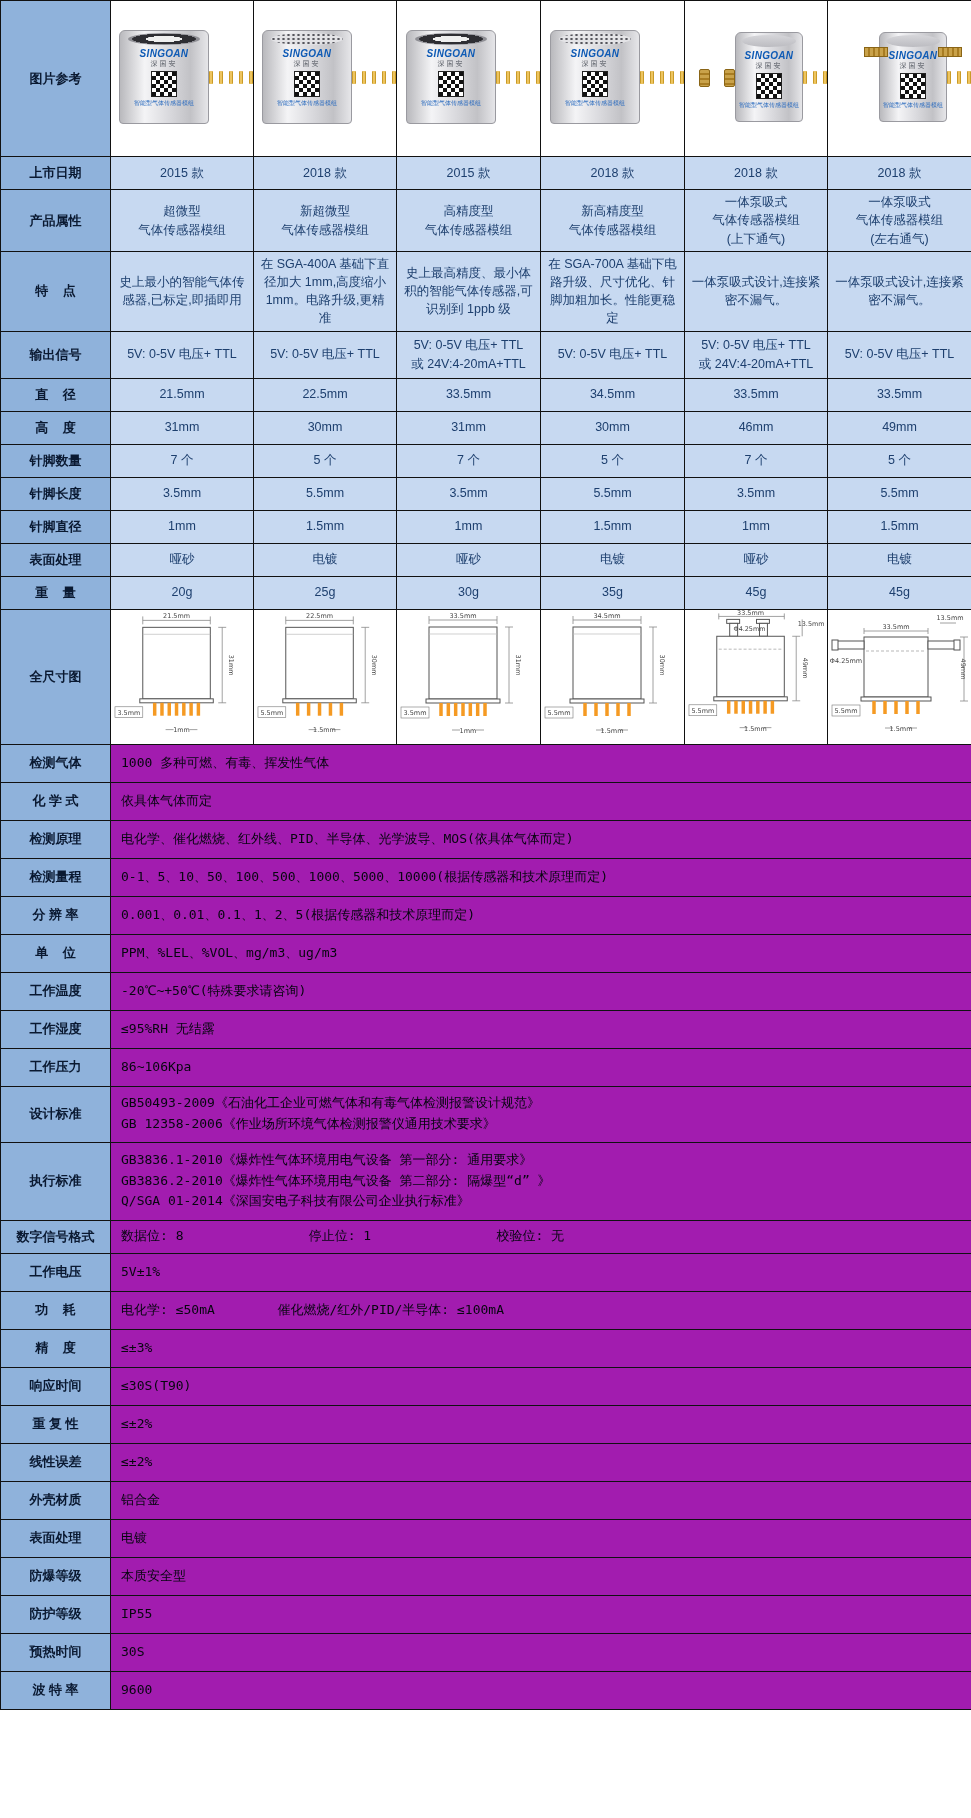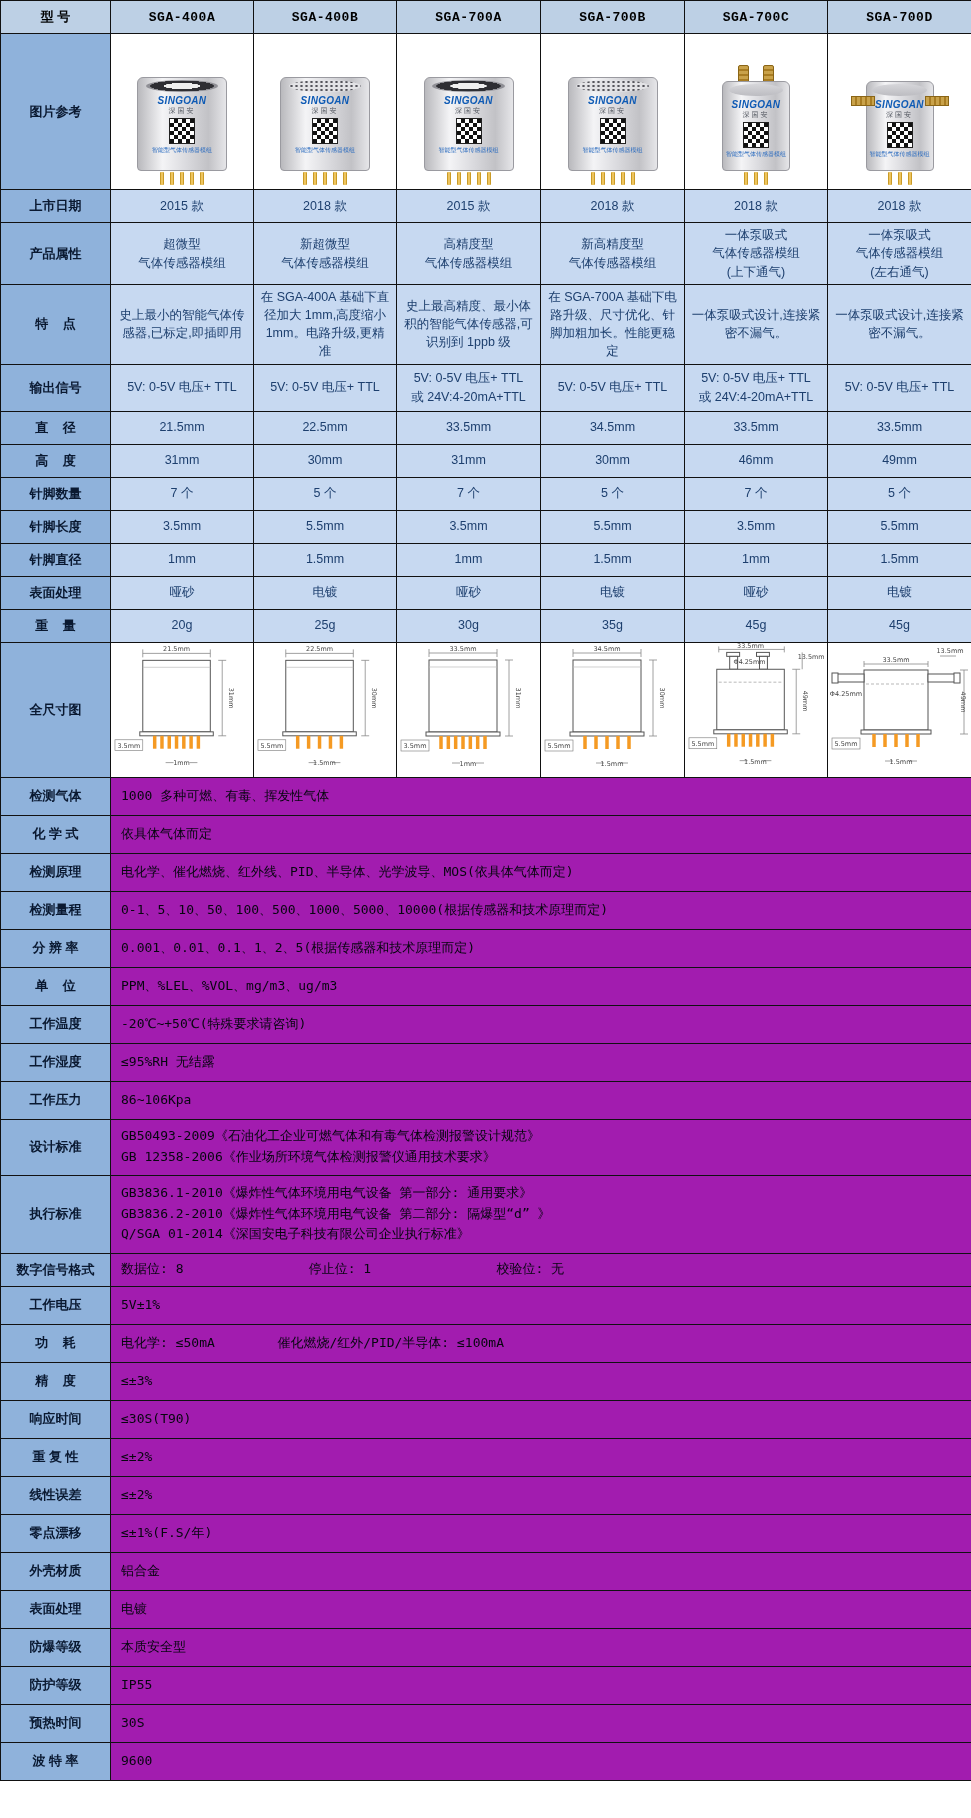--- a/index.html
+++ b/index.html
@@ -13,21 +13,21 @@
               font-family:"Liberation Mono","DejaVu Sans Mono",monospace;letter-spacing:.5px;}
   th.corner{font-family:"Liberation Sans",sans-serif;letter-spacing:0;}
   td.spec{background:#c7d9f1;color:#1d3f6e;font-size:12.5px;text-align:center;
           white-space:pre-line;padding:3px 6px;line-height:1.45;}
   td.photo{background:#fff;padding:0;height:135px;}
   td.diagram{background:#fff;padding:0;height:132px;}
   td.full{background:#a21caf;color:#06060f;font-size:13px;text-align:left;
           padding:4px 10px;white-space:pre-wrap;line-height:1.6;
           font-family:"DejaVu Sans Mono","Liberation Mono",monospace;}
   
-  .photo-box{width:100%;height:155px;display:flex;flex-direction:column;align-items:center;
+  .photo-box{width:100%;height:155px;display:flex;flex-direction:row;align-items:center;
              justify-content:flex-end;padding-bottom:4px;box-sizing:border-box;position:relative;}
   .tubes-top{display:flex;gap:14px;margin-bottom:-2px;}
   .nozzle{width:9px;height:16px;background:repeating-linear-gradient(180deg,#c9a24a 0 3px,#a87c22 3px 5px);
           border:1px solid #8a6516;border-radius:2px;}
   .cyl{width:88px;height:92px;border-radius:6px 6px 4px 4px;position:relative;
        background:linear-gradient(90deg,#b9b9bd,#f4f4f6 28%,#dadade 55%,#c2c2c6 80%,#e6e6e9);
        border:1px solid #9a9aa0;display:flex;flex-direction:column;align-items:center;}
   .cyl.narrow{width:66px;height:88px;}
   .cap-top{width:82%;height:12px;margin-top:2px;border-radius:50%;}
   .cap-top.ring{background:radial-gradient(ellipse at center,#efefef 35%,#2e2e33 36% 62%,#8f8f95 63%);}
@@ -55,29 +55,20 @@
     <colgroup>
       <col style="width:110px">
         <col style="width:143px">
         <col style="width:143px">
       <col style="width:144px">
         <col style="width:144px">
         <col style="width:143px">
         <col style="width:144px">
     </colgroup>
     <tbody id="tbody">
-        <tr style="height: 33px;">
-          <th class="corner">型    号</th>
-          <th class="model">SGA-400A</th>
-          <th class="model">SGA-400B</th>
-          <th class="model">SGA-700A</th>
-          <th class="model">SGA-700B</th>
-          <th class="model">SGA-700C</th>
-          <th class="model">SGA-700D</th>
-        </tr>
         <tr>
           <th class="rowlabel">图片参考</th>
           <td class="photo">
             <div class="photo-box">
               <div class="cyl">
                 <div class="cap-top ring"></div>
                 <div class="brand">SINGOAN</div>
                 <div class="brand-cn">深国安</div>
                 <div class="qr"></div>
                 <div class="caption">智能型气体传感器模组</div>
@@ -523,24 +514,20 @@
         </tr>
         <tr style="height: 38px;">
           <th class="rowlabel">重 复 性</th>
           <td class="full" colspan="6">≤±2%</td>
         </tr>
         <tr style="height: 38px;">
           <th class="rowlabel">线性误差</th>
           <td class="full" colspan="6">≤±2%</td>
         </tr>
         <tr style="height: 38px;">
-          <th class="rowlabel">零点漂移</th>
-          <td class="full" colspan="6">≤±1%(F.S/年)</td>
-        </tr>
-        <tr style="height: 38px;">
           <th class="rowlabel">外壳材质</th>
           <td class="full" colspan="6">铝合金</td>
         </tr>
         <tr style="height: 38px;">
           <th class="rowlabel">表面处理</th>
           <td class="full" colspan="6">电镀</td>
         </tr>
         <tr style="height: 38px;">
           <th class="rowlabel">防爆等级</th>
           <td class="full" colspan="6">本质安全型</td>

